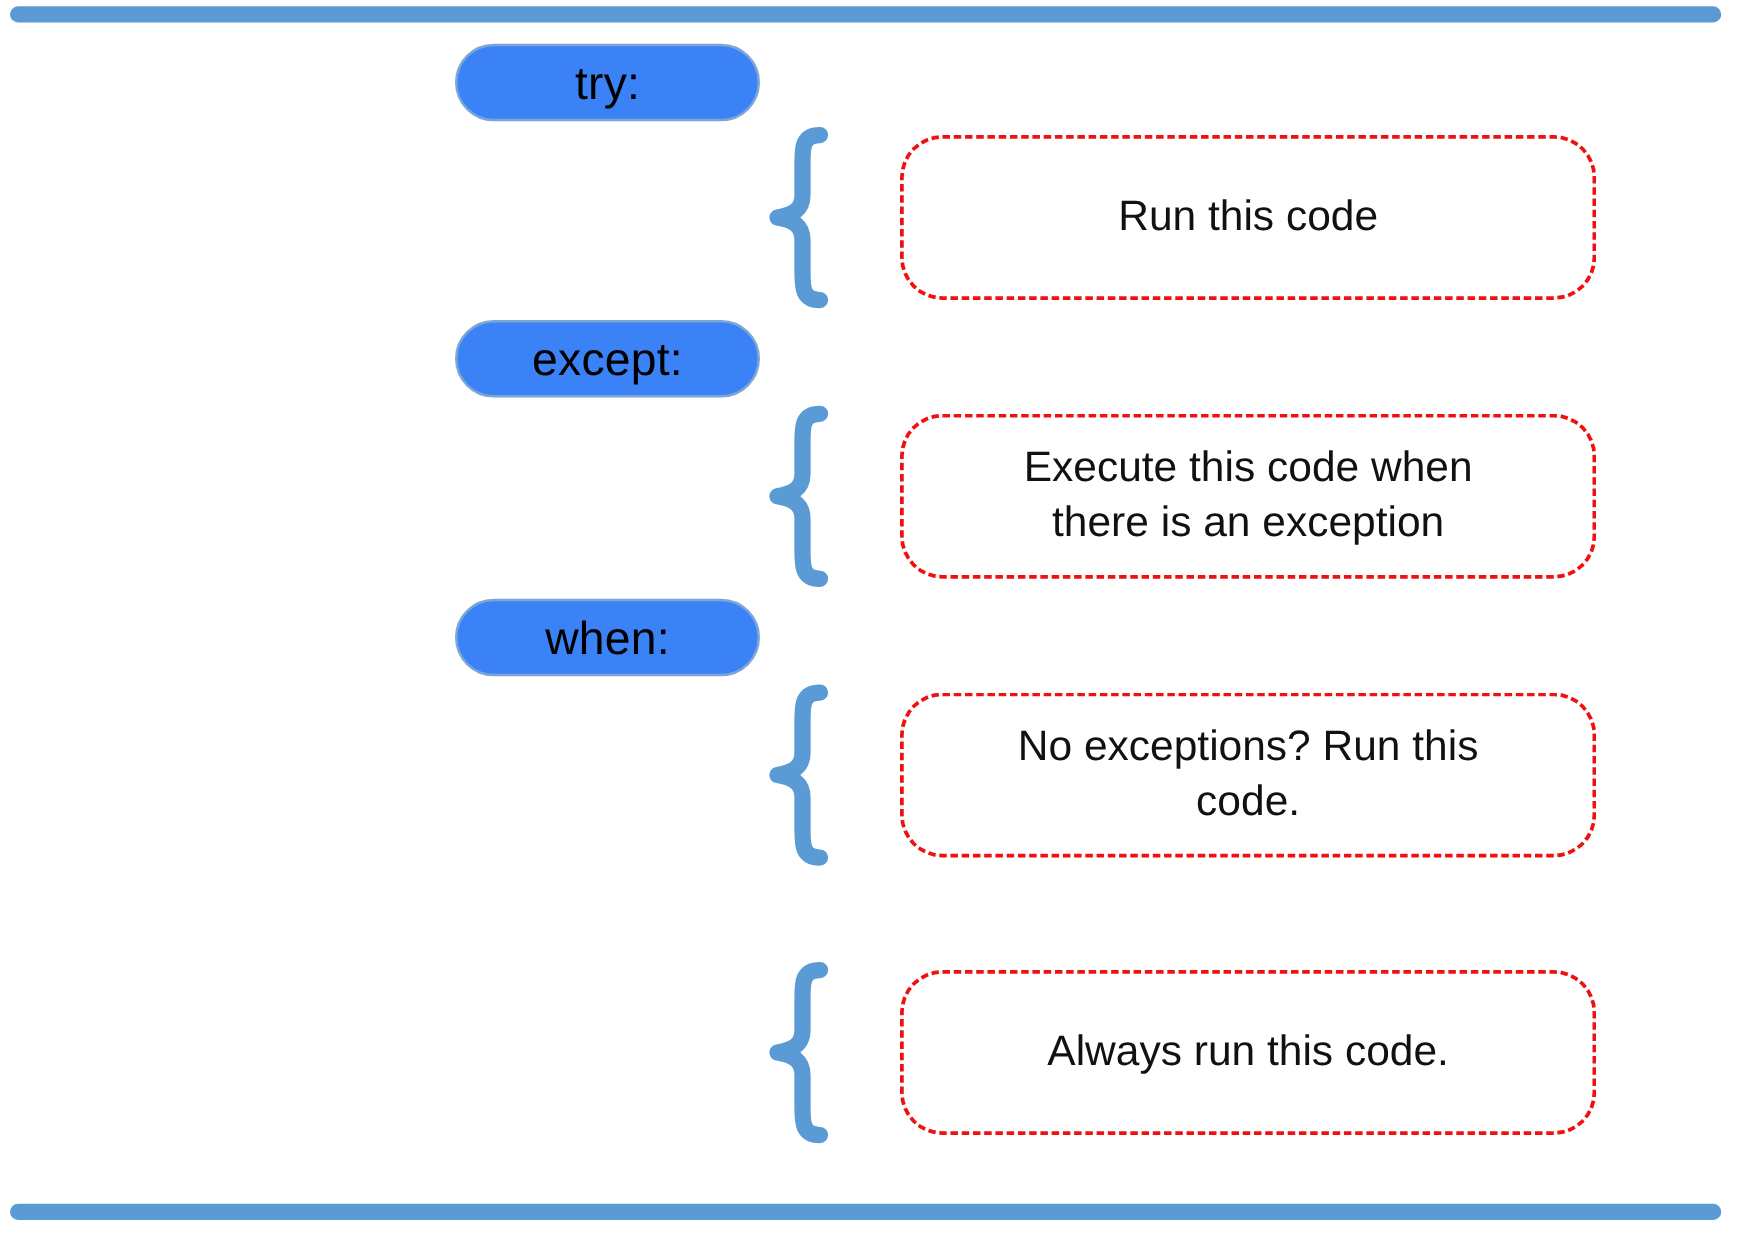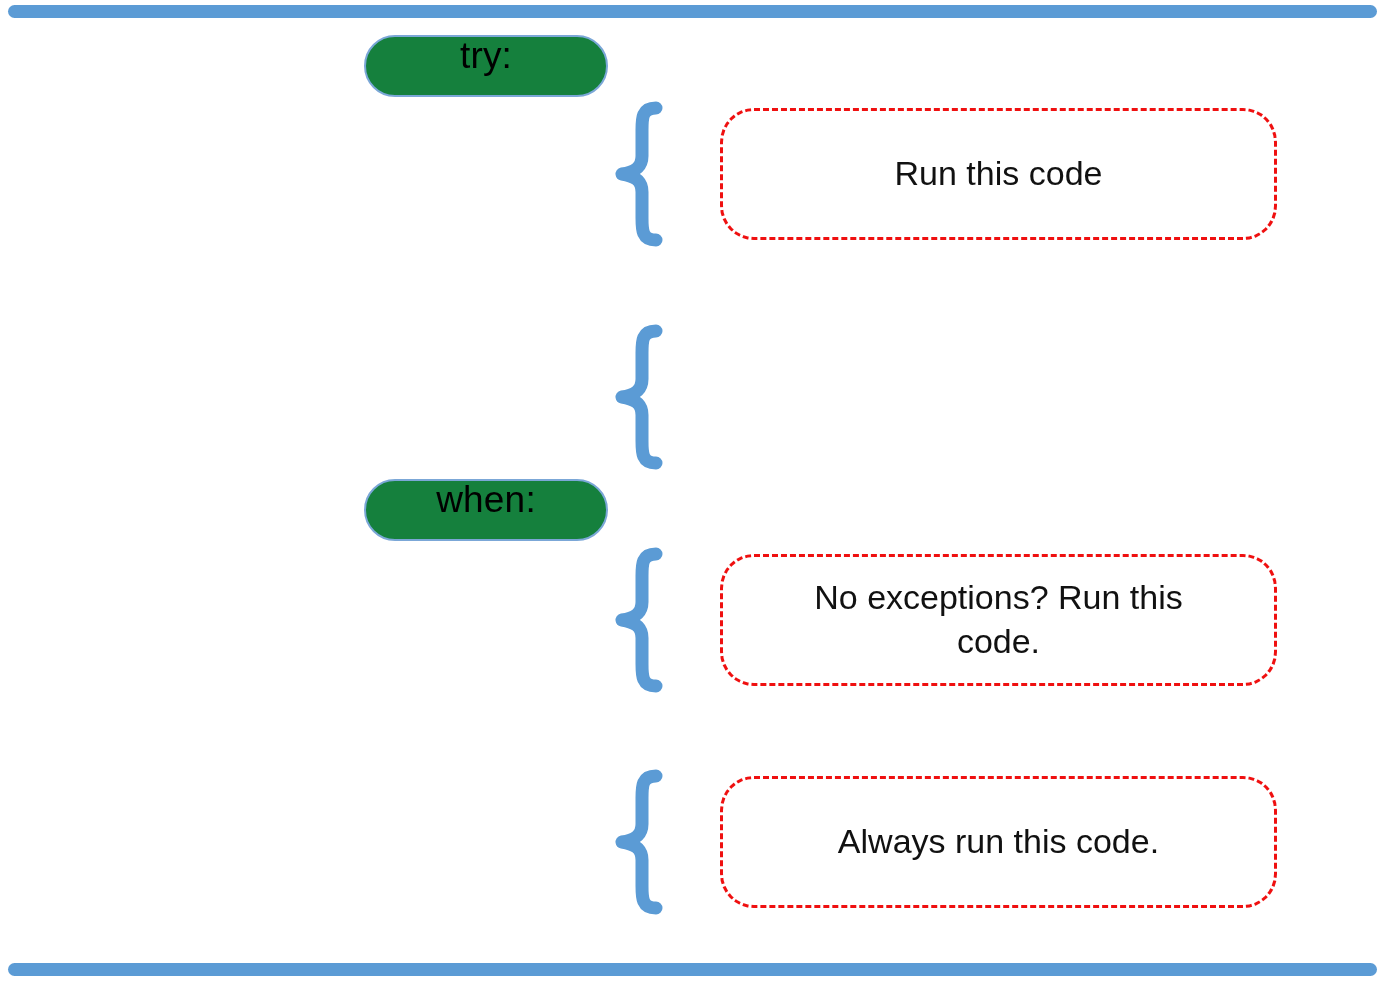--- a/index.html
+++ b/index.html
@@ -39,23 +39,23 @@
 
   
   .pill {
     position: absolute;
     left: 364px;
     width: 244px;
     height: 62px;
     box-sizing: border-box;
     border: 2.5px solid #7ba7d7;
     border-radius: 31px;
-    background: #15803d;
+    background: #3b82f6;
     display: flex;
-    align-items: flex-start;
+    align-items: center;
     justify-content: center;
   }
   .pill-label {
     font-size: 37px;
     color: #000000;
     line-height: 1;
     font-family: "Liberation Sans", sans-serif;
     letter-spacing: 0.2px;
   }
 
@@ -107,40 +107,47 @@
 <body>
 
 <div id="canvas">
 
   <div class="rule-bar rule-top"></div>
   <div class="rule-bar rule-bottom"></div>
 
   <div class="pill" style="top:35px;">
     <span class="pill-label">try:</span>
   </div>
+  <div class="pill" style="top:256px;">
+    <span class="pill-label">except:</span>
+  </div>
   <div class="pill" style="top:479px;">
     <span class="pill-label">when:</span>
   </div>
 
   <div class="block-row" style="top:100px;">
     <div class="brace">
       <svg viewBox="0 0 54 148" xmlns="http://www.w3.org/2000/svg" aria-hidden="true">
         <path d="M44 8 C30 8 30 18 30 30 L30 56 C30 68 22 72 10 74 C22 76 30 80 30 92 L30 118 C30 130 30 140 44 140" fill="none" stroke="#5b9bd5" stroke-width="13" stroke-linecap="round" stroke-linejoin="round"></path>
       </svg>
     </div>
     <div class="dashed-box">
       <span class="dashed-text">Run this code</span>
     </div>
   </div>
 
   <div class="block-row" style="top:323px;">
     <div class="brace">
       <svg viewBox="0 0 54 148" xmlns="http://www.w3.org/2000/svg" aria-hidden="true">
         <path d="M44 8 C30 8 30 18 30 30 L30 56 C30 68 22 72 10 74 C22 76 30 80 30 92 L30 118 C30 130 30 140 44 140" fill="none" stroke="#5b9bd5" stroke-width="13" stroke-linecap="round" stroke-linejoin="round"></path>
       </svg>
+    </div>
+    <div class="dashed-box">
+      <span class="dashed-text">Execute this code when
+there is an exception</span>
     </div>
   </div>
 
   <div class="block-row" style="top:768px;">
     <div class="brace">
       <svg viewBox="0 0 54 148" xmlns="http://www.w3.org/2000/svg" aria-hidden="true">
         <path d="M44 8 C30 8 30 18 30 30 L30 56 C30 68 22 72 10 74 C22 76 30 80 30 92 L30 118 C30 130 30 140 44 140" fill="none" stroke="#5b9bd5" stroke-width="13" stroke-linecap="round" stroke-linejoin="round"></path>
       </svg>
     </div>
     <div class="dashed-box">

